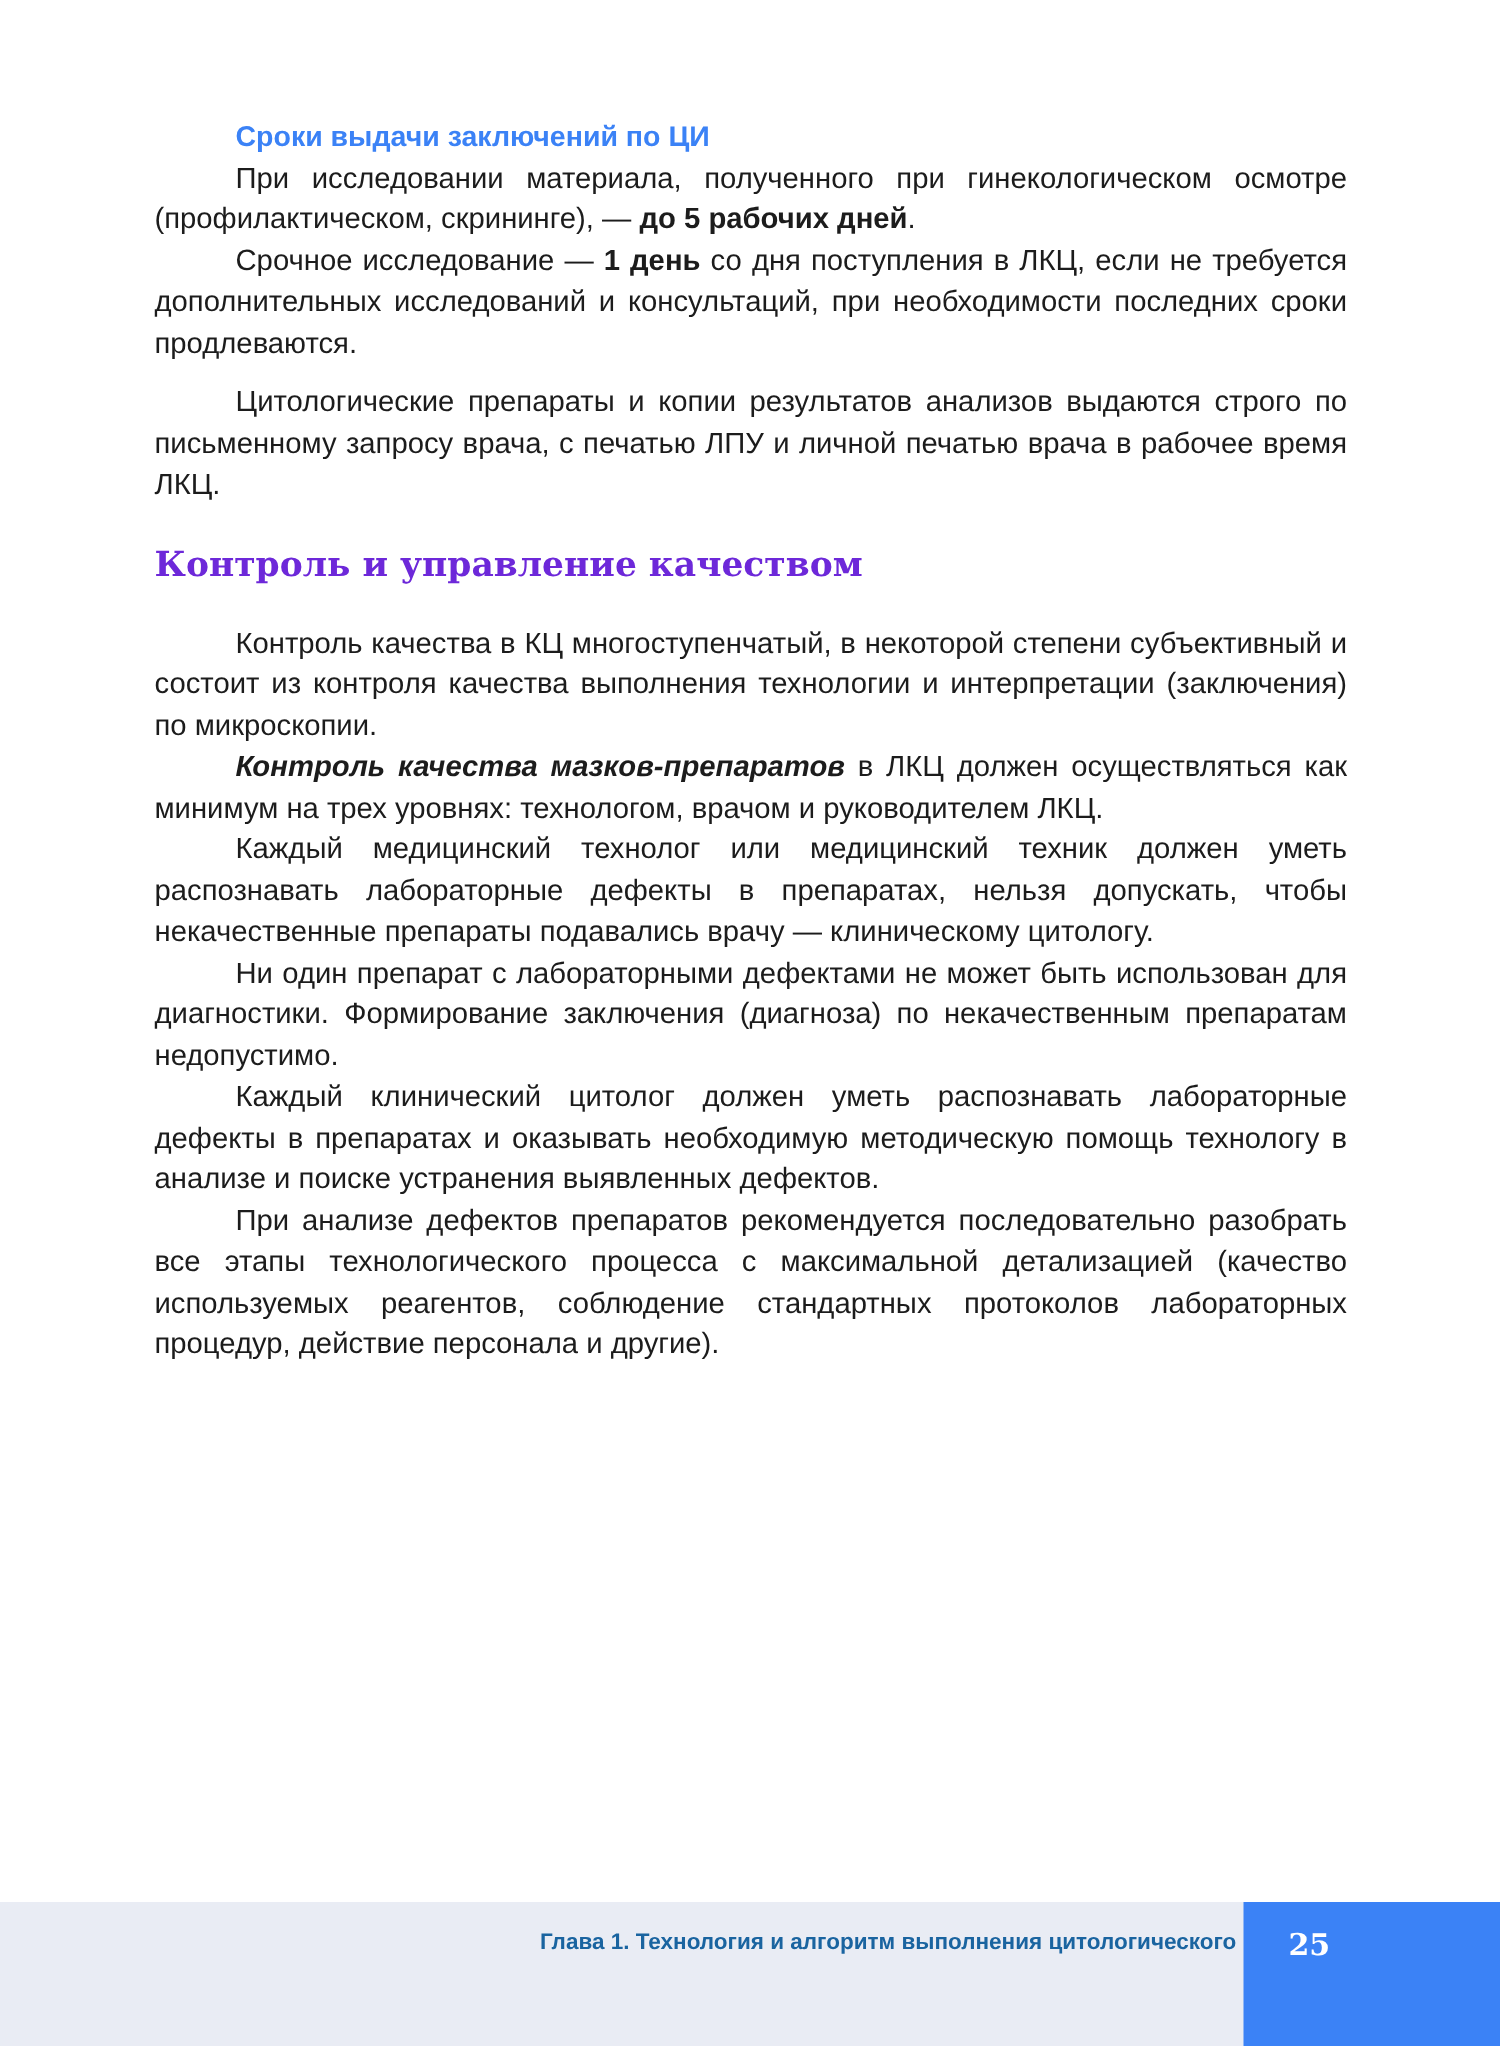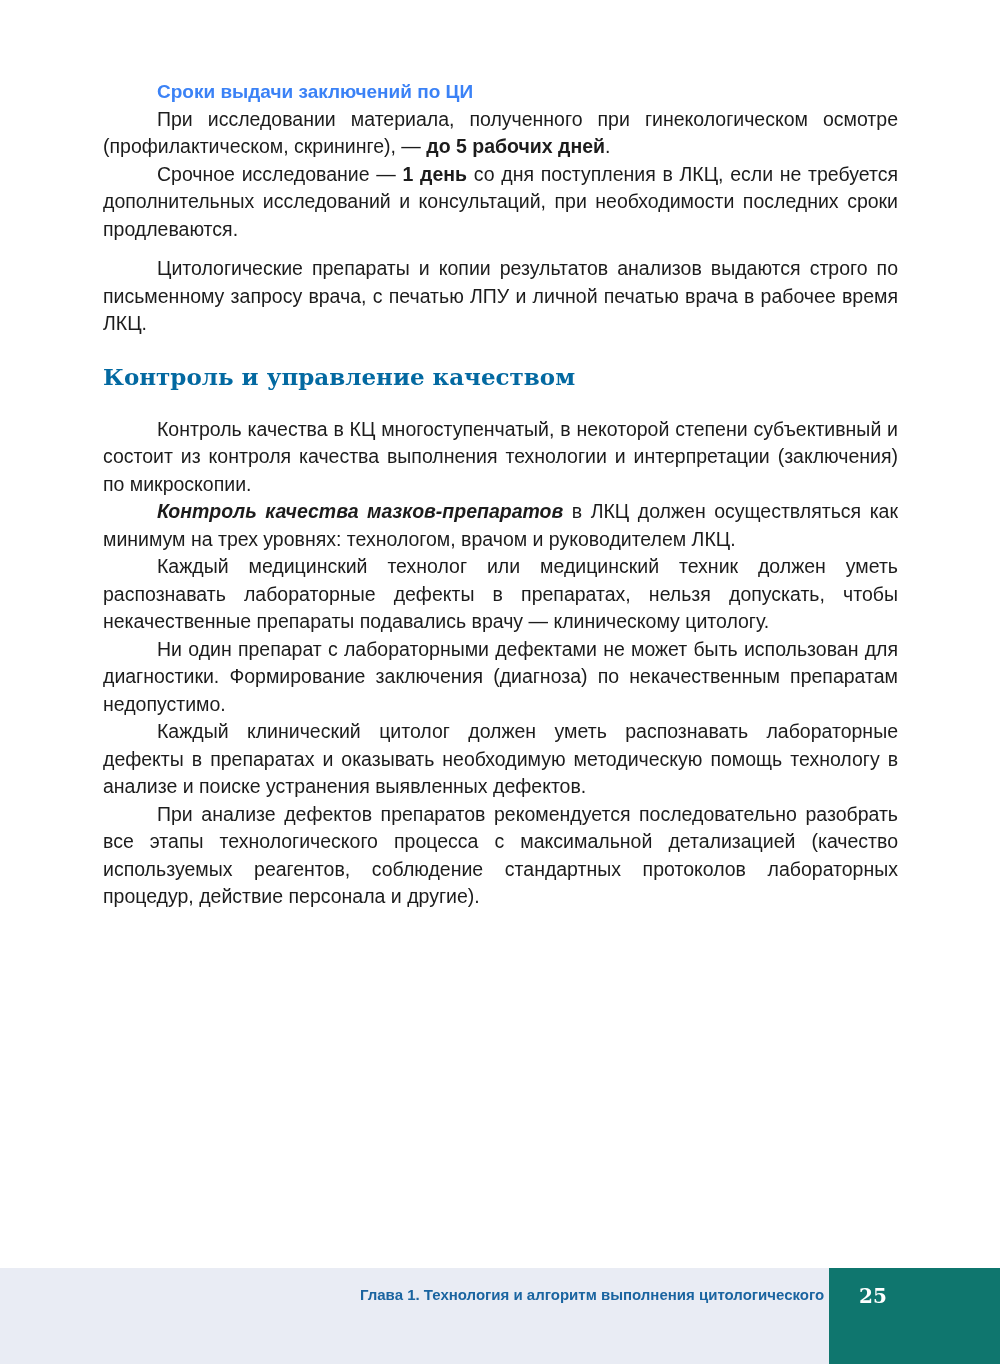--- a/index.html
+++ b/index.html
@@ -13,37 +13,37 @@
     font-size: 19.5px; line-height: 27.5px;
   }
   .subhead {
     color: #3b82f6; font-weight: bold; margin: 0 0 0 54px;
     font-size: 19px; line-height: 27.5px;
   }
   .subhead.justify { text-align: justify; text-align-last: left; }
   p { margin: 0; text-indent: 54px; text-align: justify; }
   .gap1 { height: 12px; }
   .chapter-title {
-    font-family: "DejaVu Serif", serif; color: #0369a1; font-weight: bold;
+    font-family: "DejaVu Serif", serif; color: #6d28d9; font-weight: bold;
     font-size: 23px; line-height: 30px; margin: 24px 0 24px 0;
   }
   b { font-weight: bold; }
   .bi { font-weight: bold; font-style: italic; }
   .footer-band {
     position: absolute; left: 0; top: 1268px; width: 967px; height: 96px;
     background: #e9ecf4;
   }
   .footer-text {
     position: absolute; right: 32px; top: 18px;
     color: #1a64a0; font-weight: bold; font-size: 15px;
     font-family: "Liberation Sans", sans-serif;
   }
   .page-box {
     position: absolute; left: 829px; top: 1268px; width: 171px; height: 96px;
-    background: #0f766e;
+    background: #3b82f6;
   }
   .page-num {
     position: absolute; left: 30px; top: 16px; color: #ffffff;
     font-family: "DejaVu Serif", serif; font-weight: bold; font-size: 20px;
   }
 </style>
 </head>
 <body>
 
 <div class="page">

